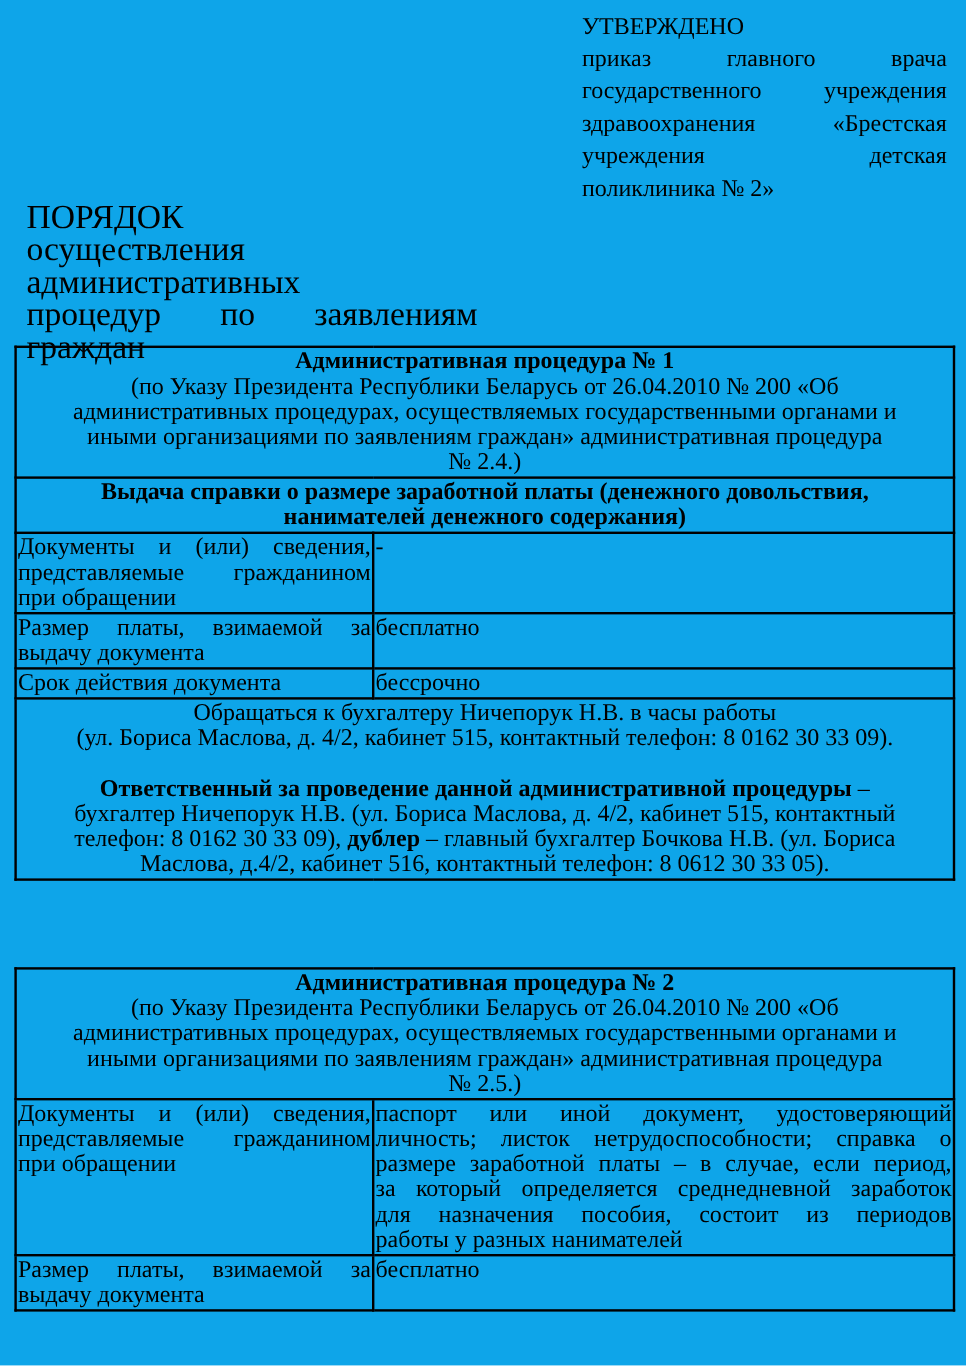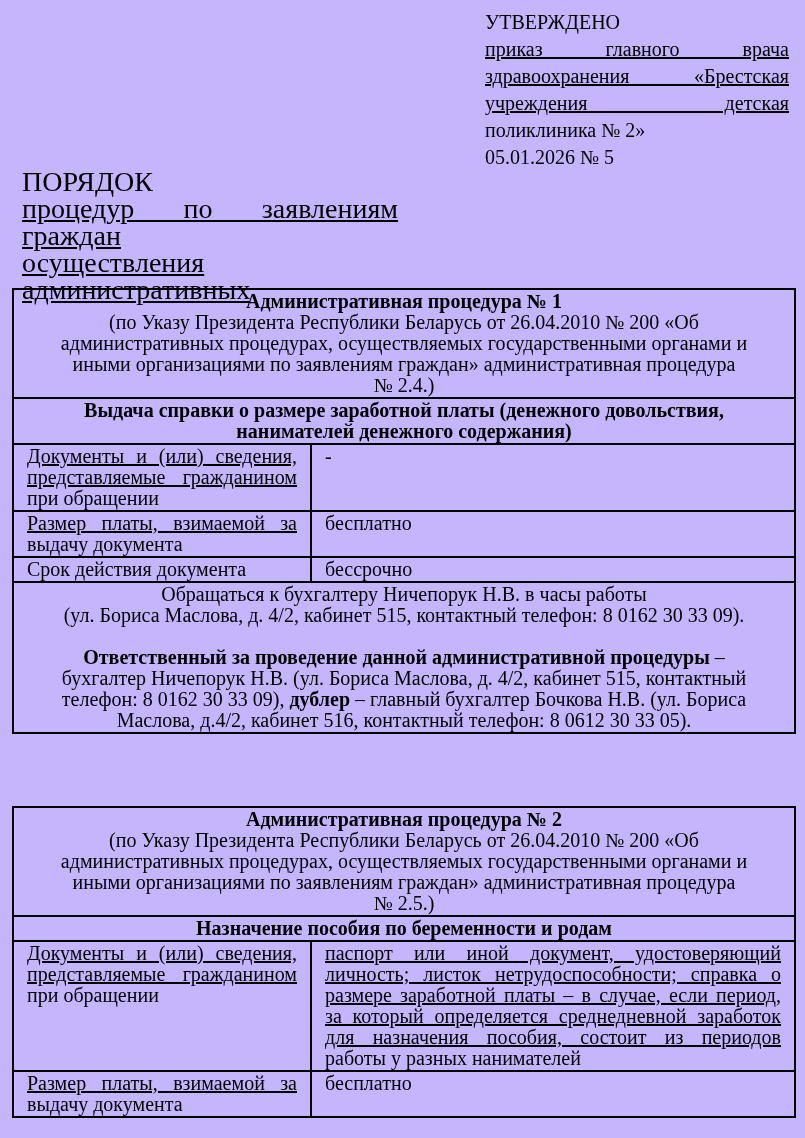--- a/index.html
+++ b/index.html
@@ -1,53 +1,53 @@
 <!DOCTYPE html>
 <html><head>
 <meta charset="utf-8">
 <style>
   html,body{margin:0;padding:0;background:#fff;}
   .page{
-    position:relative;width:805px;height:1138px;background:#c4b5fd;overflow:hidden;
+    position:relative;width:805px;height:1138px;background:#0ea5e9;overflow:hidden;
     color:#000;font-family:"Liberation Serif","DejaVu Serif",serif;
   }
   .approved{position:absolute;left:485px;top:9px;width:304px;font-size:20px;line-height:27px;}
   .order{position:absolute;left:22px;top:168px;width:376px;font-size:28px;line-height:27px;}
-  .spread{text-align:justify;text-align-last:justify;text-decoration:underline;}
+  .spread{text-align:justify;text-align-last:justify;}
   .center{text-align:center;}
   .bold{font-weight:bold;}
   table.doc{
     position:absolute;left:12px;width:784px;border-collapse:collapse;table-layout:fixed;
     font-size:20px;line-height:21px;
   }
   #t1{top:288px;}
   #t2{top:806px;}
-  table.doc td{border:2px solid #000;vertical-align:top;padding:1px 13px;}
+  table.doc td{border:2px solid #000;vertical-align:top;padding:1px 1px;}
   table.doc col.c1{width:298px;}
   td.contact{padding:4px 6px;}
   .spacer{height:21px;}
 </style>
 </head>
 <body>
 
 <div class="page">
 
   <div class="approved">
     <div>УТВЕРЖДЕНО</div>
     <div class="spread">приказ главного врача</div>
+    <div class="spread">государственного учреждения</div>
     <div class="spread">здравоохранения «Брестская</div>
     <div class="spread">учреждения детская</div>
     <div>поликлиника № 2»</div>
-    <div>05.01.2026 № 5</div>
   </div>
 
   <div class="order">
     <div>ПОРЯДОК</div>
+    <div class="spread">осуществления административных</div>
     <div class="spread">процедур по заявлениям граждан</div>
-    <div class="spread">осуществления административных</div>
   </div>
 
   <table class="doc" id="t1">
     <colgroup>
         <col class="c1">
         <col>
       </colgroup>
     <tbody>
         <tr>
       <td colspan="2" class="center">
@@ -108,23 +108,20 @@
         <tr>
       <td colspan="2" class="center">
         <div class="bold">Административная процедура № 2</div>
         <div>(по Указу Президента Республики Беларусь от 26.04.2010 № 200 «Об</div>
         <div>административных процедурах, осуществляемых государственными органами и</div>
         <div>иными организациями по заявлениям граждан» административная процедура</div>
         <div>№ 2.5.)</div>
       </td>
     </tr>
     <tr>
-      <td colspan="2" class="center bold">Назначение пособия по беременности и родам</td>
-    </tr>
-    <tr>
       <td>
         <div class="spread">Документы и (или) сведения,</div>
         <div class="spread">представляемые гражданином</div>
         <div>при обращении</div>
       </td>
       <td>
         <div class="spread">паспорт или иной документ, удостоверяющий</div>
         <div class="spread">личность; листок нетрудоспособности; справка о</div>
         <div class="spread">размере заработной платы – в случае, если период,</div>
         <div class="spread">за который определяется среднедневной заработок</div>

